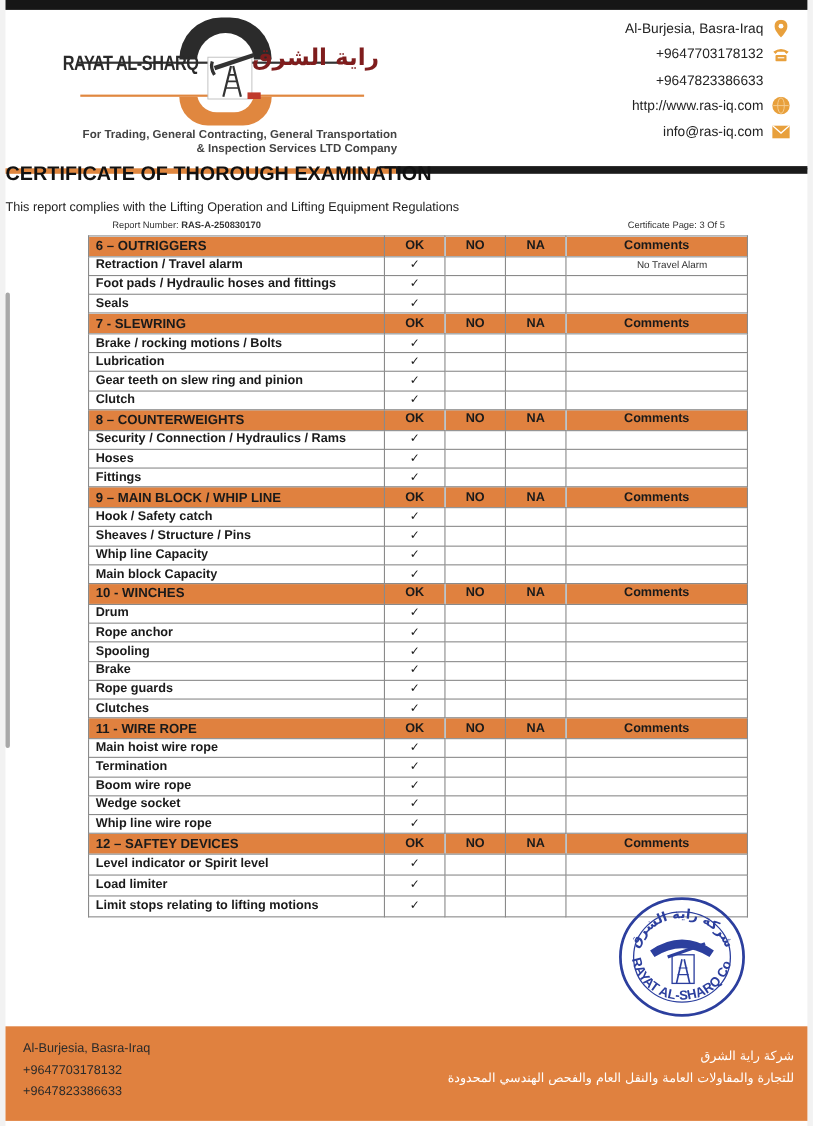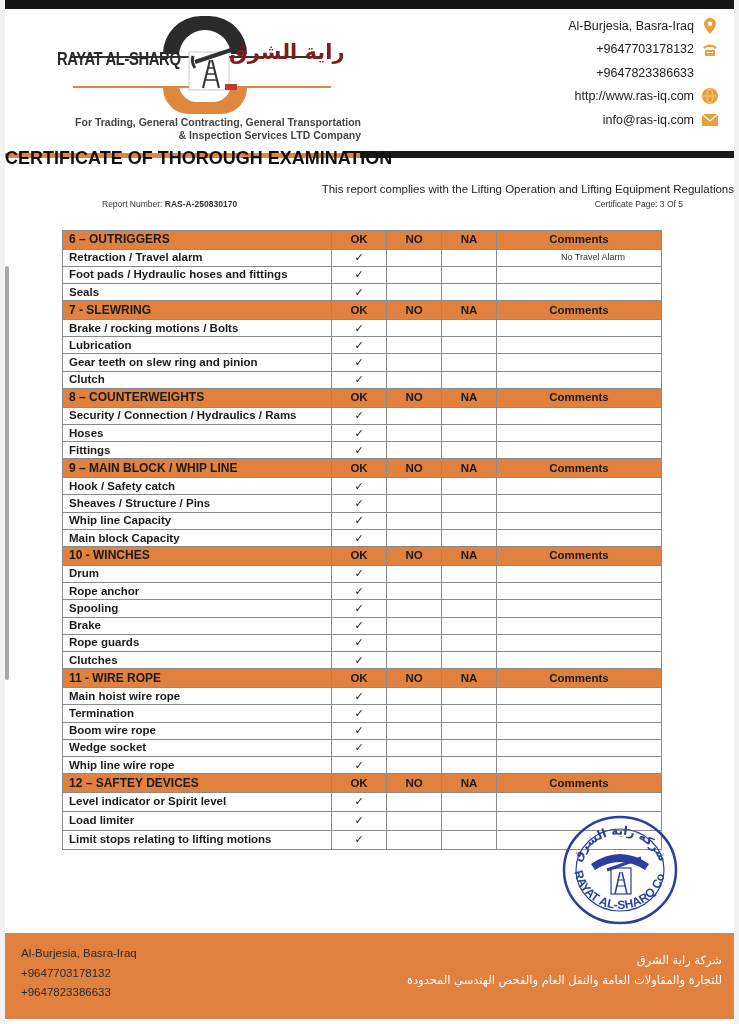--- a/index.html
+++ b/index.html
@@ -23,26 +23,26 @@
   .contact{position:absolute;right:16px;top:14px;width:240px;}
   .crow{position:relative;height:23.5px;display:flex;justify-content:flex-end;align-items:center;font-size:12.5px;color:#222;}
   .crow .txt{margin-right:8px;}
   .crow .ico{width:16px;height:16px;display:inline-flex;align-items:center;justify-content:center;}
   .ico-blank{width:16px;}
   .divider{position:absolute;top:153px;height:5px;}
   .div-orange{left:0;width:355px;background:#e0873f;}
   .div-black{left:355px;width:374px;background:#1a1a1a;}
   .div-black-top{position:absolute;left:340px;top:151px;width:389px;height:3px;background:#1a1a1a;}
   .title{position:absolute;left:0;width:729px;top:148px;text-align:left;font-weight:bold;font-size:18px;color:#111;}
-  .subtitle{position:absolute;left:0;width:729px;top:183px;text-align:right;font-size:11.5px;color:#222;}
+  .subtitle{position:absolute;left:0;width:729px;top:183px;text-align:left;font-size:11.5px;color:#222;}
   .reportno{position:absolute;left:65px;top:199px;font-size:8.5px;color:#333;padding-left:32px;}
   .reportno b{font-weight:bold;}
-  .certpage{position:absolute;right:51px;top:199px;font-size:8.5px;color:#333;}
+  .certpage{position:absolute;right:75px;top:199px;font-size:8.5px;color:#333;}
   
-  table.chk{position:absolute;left:57px;top:214px;border-collapse:collapse;width:599px;table-layout:fixed;margin-top:16px;}
+  table.chk{position:absolute;left:75px;top:214px;border-collapse:collapse;width:599px;table-layout:fixed;}
   table.chk td{border:1px solid #8a8a8a;padding:0 0 0 6px;font-size:11.5px;font-weight:bold;color:#1a1a1a;height:16.3px;line-height:15px;white-space:nowrap;overflow:hidden;}
   table.chk td.c{text-align:center;padding:0;font-weight:normal;font-size:11px;}
   table.chk td.cm{font-size:9px;font-weight:normal;color:#333;padding-left:28px;}
   table.chk tr.hdr td{background:#e0813f;color:#1a1a1a;font-weight:bold;font-size:12px;height:17.5px;}
   table.chk tr.hdr td.c{font-weight:bold;font-size:11.5px;}
   table.chk tr.tall td{height:18px;}
   
   .stamp{position:absolute;left:556px;top:814px;width:118px;height:112px;}
   
   .footer{position:absolute;left:0;top:933px;width:729px;height:86px;background:#e0813f;}

